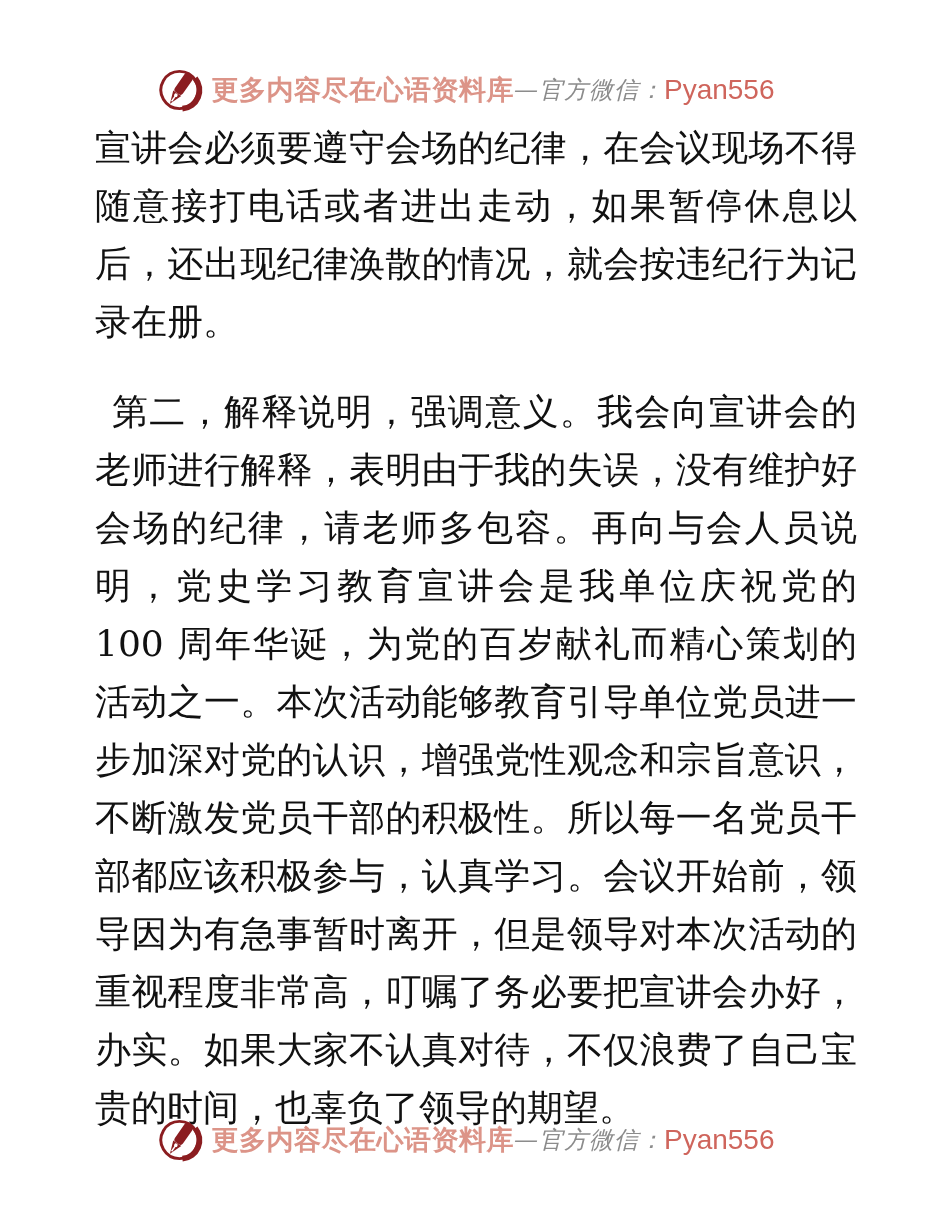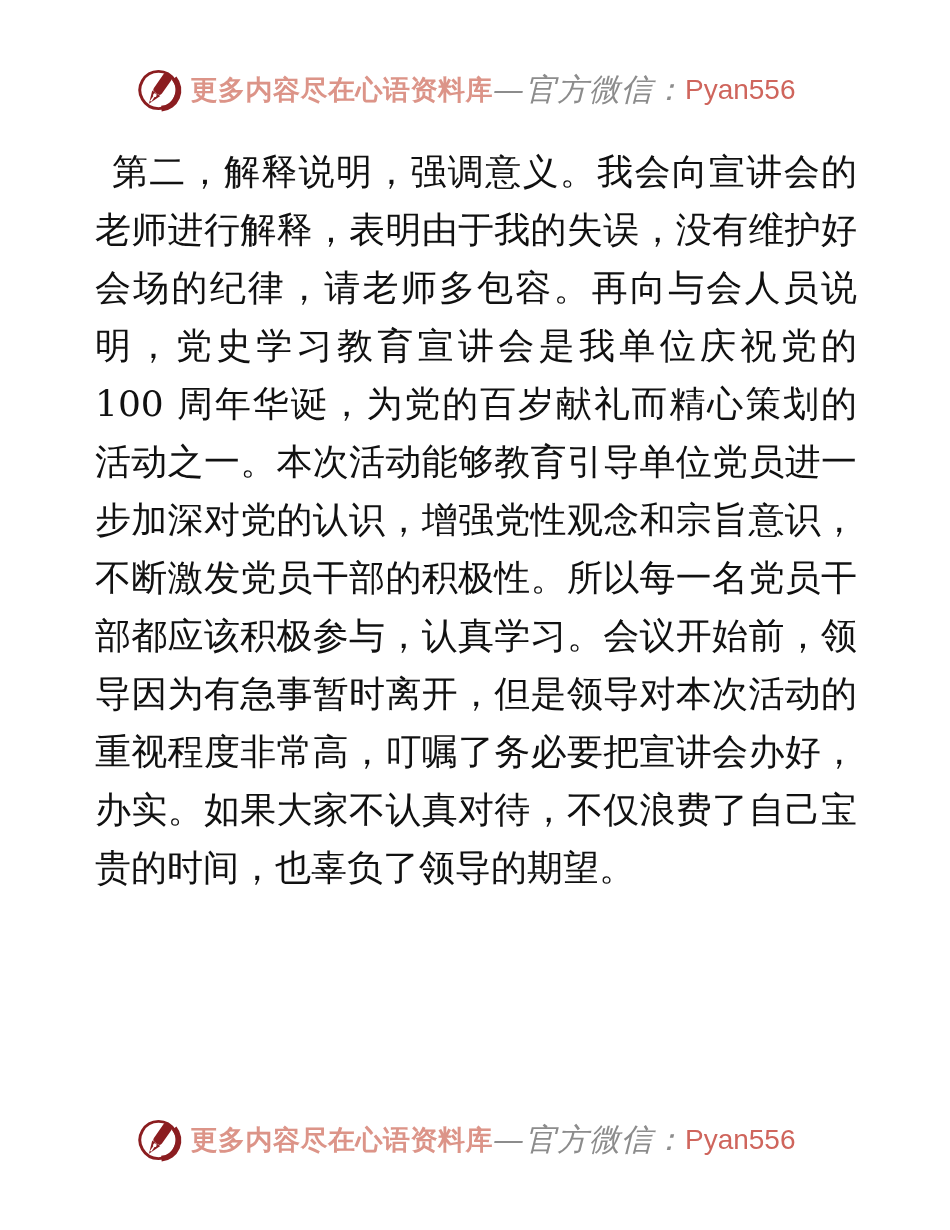--- a/index.html
+++ b/index.html
@@ -35,21 +35,21 @@
   .wm-brand {
     font-family: "DejaVu Serif", serif;
     font-size: 27px;
     font-weight: bold;
     color: #dc9488;
     letter-spacing: 0.5px;
   }
   .wm-label {
     font-family: "DejaVu Serif", serif;
     font-style: italic;
-    font-size: 31px;
+    font-size: 24px;
     color: #8c8c8c;
     letter-spacing: 1px;
   }
   .wm-id {
     font-family: "Liberation Sans", sans-serif;
     font-size: 28px;
     color: #cf655c;
     margin-left: 0;
   }
   .body-text {
@@ -58,21 +58,21 @@
     top: 119px;
     width: 762px;
     font-family: "DejaVu Serif", serif;
     font-size: 36px;
     line-height: 58px;
     color: #111111;
     text-align: justify;
   }
   .body-text p { margin: 0; }
   .body-text p.indent-half {
-    margin-top: 24px;
+    margin-top: 32px;
     text-indent: 17px;
   }
 </style>
 </head>
 <body>
 
 <div class="page">
 
   <div class="watermark header">
     <span class="wm-logo">
@@ -86,20 +86,21 @@
           <circle cx="24" cy="30.5" r="1.8" fill="#ffffff"></circle>
         </g>
       </svg>
     </span>
     <span class="wm-brand">更多内容尽在心语资料库</span>
     <span class="wm-label">—官方微信：</span>
     <span class="wm-id">Pyan556</span>
   </div>
 
   <div class="body-text">
+    <p>宣讲会必须要遵守会场的纪律，在会议现场不得随意接打电话或者进出走动，如果暂停休息以后，还出现纪律涣散的情况，就会按违纪行为记录在册。</p>
     <p class="indent-half">第二，解释说明，强调意义。我会向宣讲会的老师进行解释，表明由于我的失误，没有维护好会场的纪律，请老师多包容。再向与会人员说明，党史学习教育宣讲会是我单位庆祝党的 100 周年华诞，为党的百岁献礼而精心策划的活动之一。本次活动能够教育引导单位党员进一步加深对党的认识，增强党性观念和宗旨意识，不断激发党员干部的积极性。所以每一名党员干部都应该积极参与，认真学习。会议开始前，领导因为有急事暂时离开，但是领导对本次活动的重视程度非常高，叮嘱了务必要把宣讲会办好，办实。如果大家不认真对待，不仅浪费了自己宝贵的时间，也辜负了领导的期望。</p>
   </div>
 
   <div class="watermark footer">
     <span class="wm-logo">
       <svg width="47" height="50" viewBox="0 0 48 48">
         <path d="M24 5 a19 19 0 1 0 0.01 0" fill="none" stroke="#8b1d20" stroke-width="3"></path>
         <path d="M40 12 a19 19 0 0 1 -13 31" fill="none" stroke="#8b1d20" stroke-width="6"></path>
         <g transform="rotate(35 24 24)">
           <rect x="19" y="5" width="10" height="23" rx="3" fill="#8b1d20"></rect>

